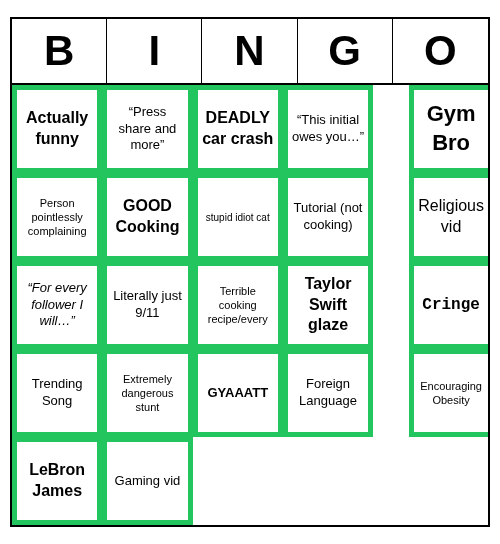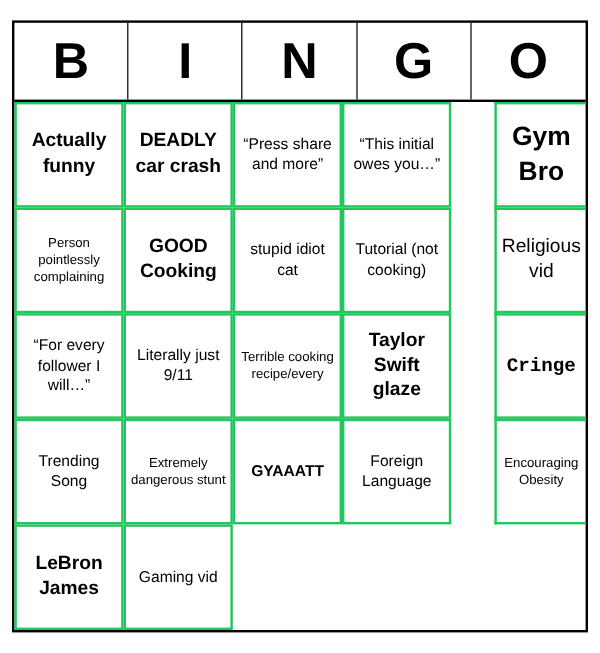--- a/index.html
+++ b/index.html
@@ -30,21 +30,21 @@
     }
     .bingo-header-cell:last-child {
       border-right: none;
     }
     .bingo-grid {
       display: grid;
       grid-template-columns: repeat(5, 1fr);
       grid-template-rows: repeat(5, 1fr);
     }
     .bingo-cell {
-      border: 2px solid #22c55e;
+      border: 5px solid #22c55e;
       min-height: 88px;
       display: flex;
       align-items: center;
       justify-content: center;
       text-align: center;
       padding: 6px 4px;
       font-size: 13px;
       line-height: 1.3;
     }
     .bingo-cell:nth-child(5n) {
@@ -64,48 +64,48 @@
       <div class="bingo-header-cell">I</div>
       <div class="bingo-header-cell">N</div>
       <div class="bingo-header-cell">G</div>
       <div class="bingo-header-cell">O</div>
     </div>
   <div class="bingo-grid">
   <div class="bingo-cell">
         <span style="font-size: 16px; font-weight: bold;">Actually funny</span>
       </div>
       <div class="bingo-cell">
-        <span style="font-size: 16px; font-weight: bold;">DEADLY car crash</span>
+        <span style="font-size: 13px;">“Press share and more”</span>
       </div>
       <div class="bingo-cell">
-        <span style="font-size: 13px;">“Press share and more”</span>
+        <span style="font-size: 16px; font-weight: bold;">DEADLY car crash</span>
       </div>
       <div class="bingo-cell">
         <span style="font-size: 13px;">“This initial owes you…”</span>
       </div>
       <div class="bingo-cell">
         <span style="font-size: 22px; font-weight: bold;">Gym Bro</span>
       </div>
       <div class="bingo-cell">
         <span style="font-size: 11px;">Person pointlessly complaining</span>
       </div>
       <div class="bingo-cell">
         <span style="font-size: 16px; font-weight: bold;">GOOD Cooking</span>
       </div>
       <div class="bingo-cell">
-        <span style="font-size: 13px;">stupid idiot cat</span>
+        <span style="font-size: 10px;">stupid idiot cat</span>
       </div>
       <div class="bingo-cell">
         <span style="font-size: 13px;">Tutorial (not cooking)</span>
       </div>
       <div class="bingo-cell">
         <span style="font-size: 16px;">Religious vid</span>
       </div>
       <div class="bingo-cell">
-        <span style="font-size: 13px;">“For every follower I will…”</span>
+        <span style="font-size: 13px; font-style: italic;">“For every follower I will…”</span>
       </div>
       <div class="bingo-cell">
         <span style="font-size: 13px;">Literally just 9/11</span>
       </div>
       <div class="bingo-cell">
         <span style="font-size: 11px;">Terrible cooking recipe/every</span>
       </div>
       <div class="bingo-cell">
         <span style="font-size: 16px; font-weight: bold;">Taylor Swift glaze</span>
       </div>

